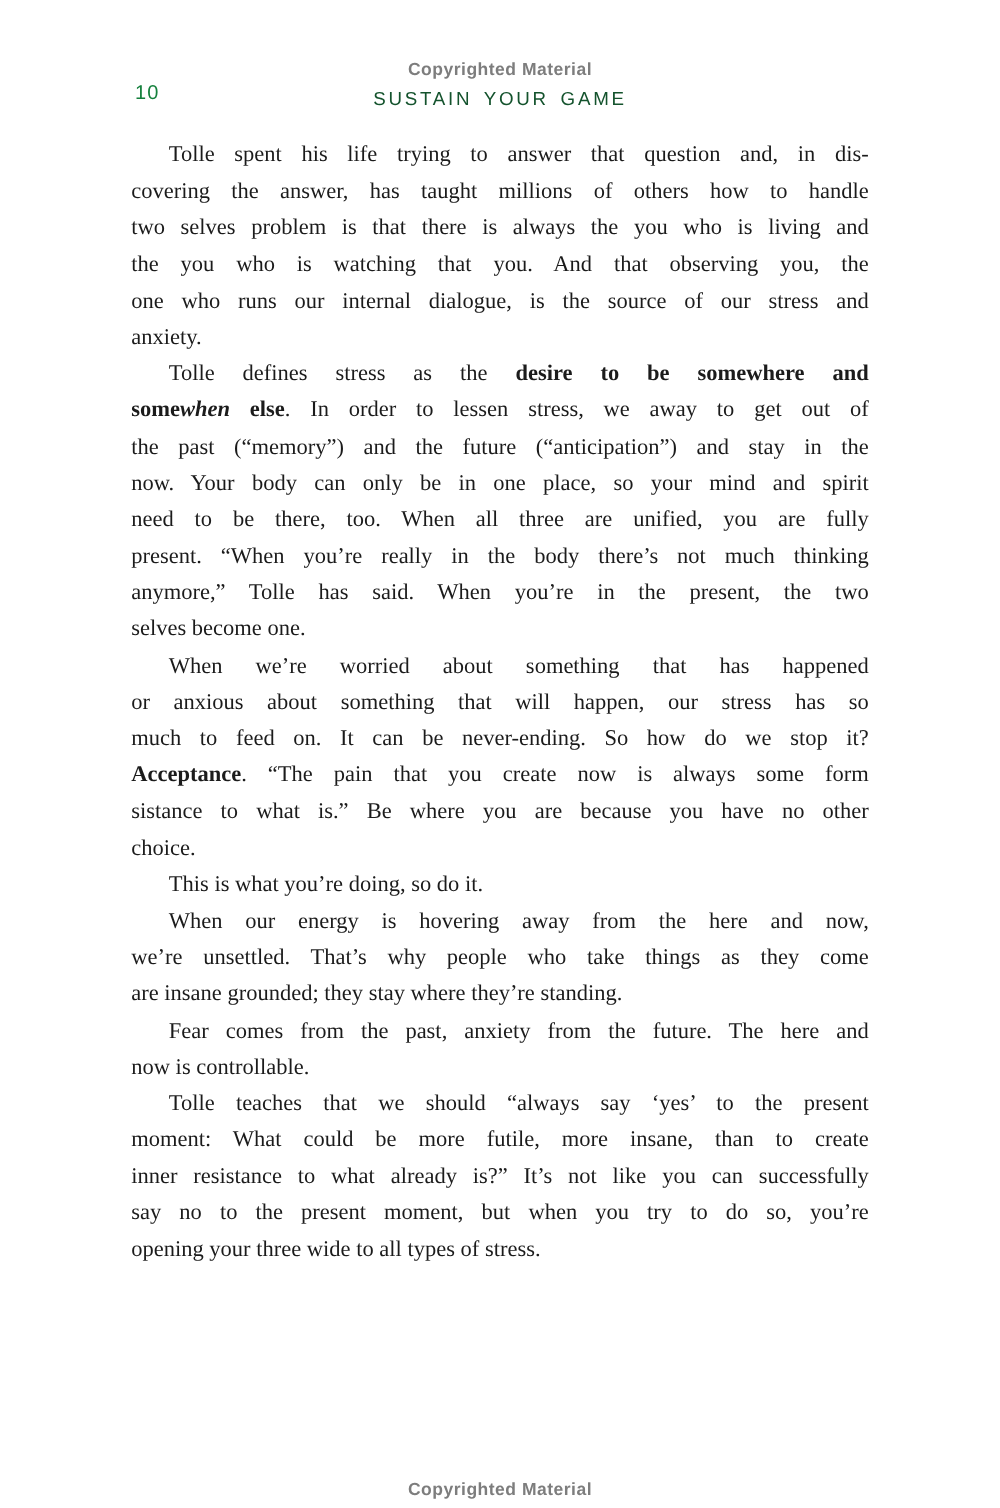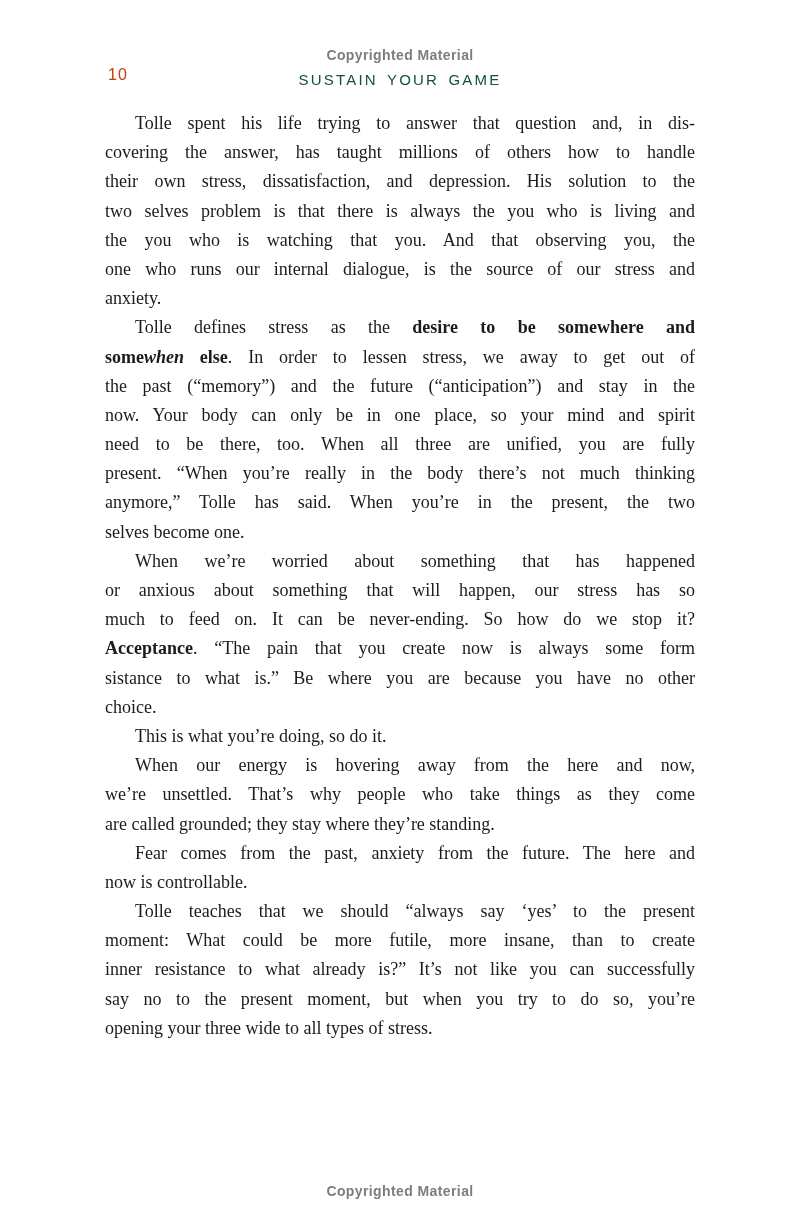--- a/index.html
+++ b/index.html
@@ -26,21 +26,21 @@
   }
   .copyright-top { top: 27px; }
   .copyright-bottom { top: 1163px; }
   .page-number {
     position: absolute;
     top: 66px;
     left: 108px;
     font-family: "Liberation Sans", sans-serif;
     font-size: 16px;
     letter-spacing: 1px;
-    color: #c2410c;
+    color: #15803d;
   }
   .running-head {
     position: absolute;
     top: 71px;
     left: 0;
     width: 100%;
     text-align: center;
     font-family: "Liberation Sans", sans-serif;
     font-size: 15px;
     font-weight: 400;
@@ -76,21 +76,20 @@
 <div class="copyright-label copyright-top">Copyrighted Material</div>
 
 <div class="page-number">10</div>
 
 <div class="running-head">SUSTAIN YOUR GAME</div>
 
 <div class="body-text">
     <div class="para">
       <div class="line indent"><span>Tolle spent his life trying to answer that question and, in dis-</span></div>
       <div class="line"><span>covering the answer, has taught millions of others how to handle</span></div>
-      <div class="line"><span>their own stress, dissatisfaction, and depression. His solution to the</span></div>
       <div class="line"><span>two selves problem is that there is always the you who is living and</span></div>
       <div class="line"><span>the you who is watching that you. And that observing you, the</span></div>
       <div class="line"><span>one who runs our internal dialogue, is the source of our stress and</span></div>
       <div class="line last"><span>anxiety.</span></div>
     </div>
     <div class="para">
       <div class="line indent"><span>Tolle defines stress as the </span><span class="run-b">desire to be somewhere and</span></div>
       <div class="line"><span class="run-b">some</span><span class="run-bi">when</span><span class="run-b"> else</span><span>. In order to lessen stress, we away to get out of</span></div>
       <div class="line"><span>the past (“memory”) and the future (“anticipation”) and stay in the</span></div>
       <div class="line"><span>now. Your body can only be in one place, so your mind and spirit</span></div>
@@ -106,21 +105,21 @@
       <div class="line"><span class="run-b">Acceptance</span><span>. “The pain that you create now is always some form</span></div>
       <div class="line"><span>sistance to what is.” Be where you are because you have no other</span></div>
       <div class="line last"><span>choice.</span></div>
     </div>
     <div class="para">
       <div class="line indent last"><span class="run-i">This is what you’re doing, so do it.</span></div>
     </div>
     <div class="para">
       <div class="line indent"><span>When our energy is hovering away from the here and now,</span></div>
       <div class="line"><span>we’re unsettled. That’s why people who take things as they come</span></div>
-      <div class="line last"><span>are called </span><span class="run-i">grounded</span><span>; they stay where they’re standing.</span></div>
+      <div class="line last"><span>are insane </span><span class="run-i">grounded</span><span>; they stay where they’re standing.</span></div>
     </div>
     <div class="para">
       <div class="line indent"><span>Fear comes from the past, anxiety from the future. The here and</span></div>
       <div class="line last"><span>now is controllable.</span></div>
     </div>
     <div class="para">
       <div class="line indent"><span>Tolle teaches that we should “always say ‘yes’ to the present</span></div>
       <div class="line"><span>moment: What could be more futile, more insane, than to create</span></div>
       <div class="line"><span>inner resistance to what already is?” It’s not like you can successfully</span></div>
       <div class="line"><span>say no to the present moment, but when you try to do so, you’re</span></div>

